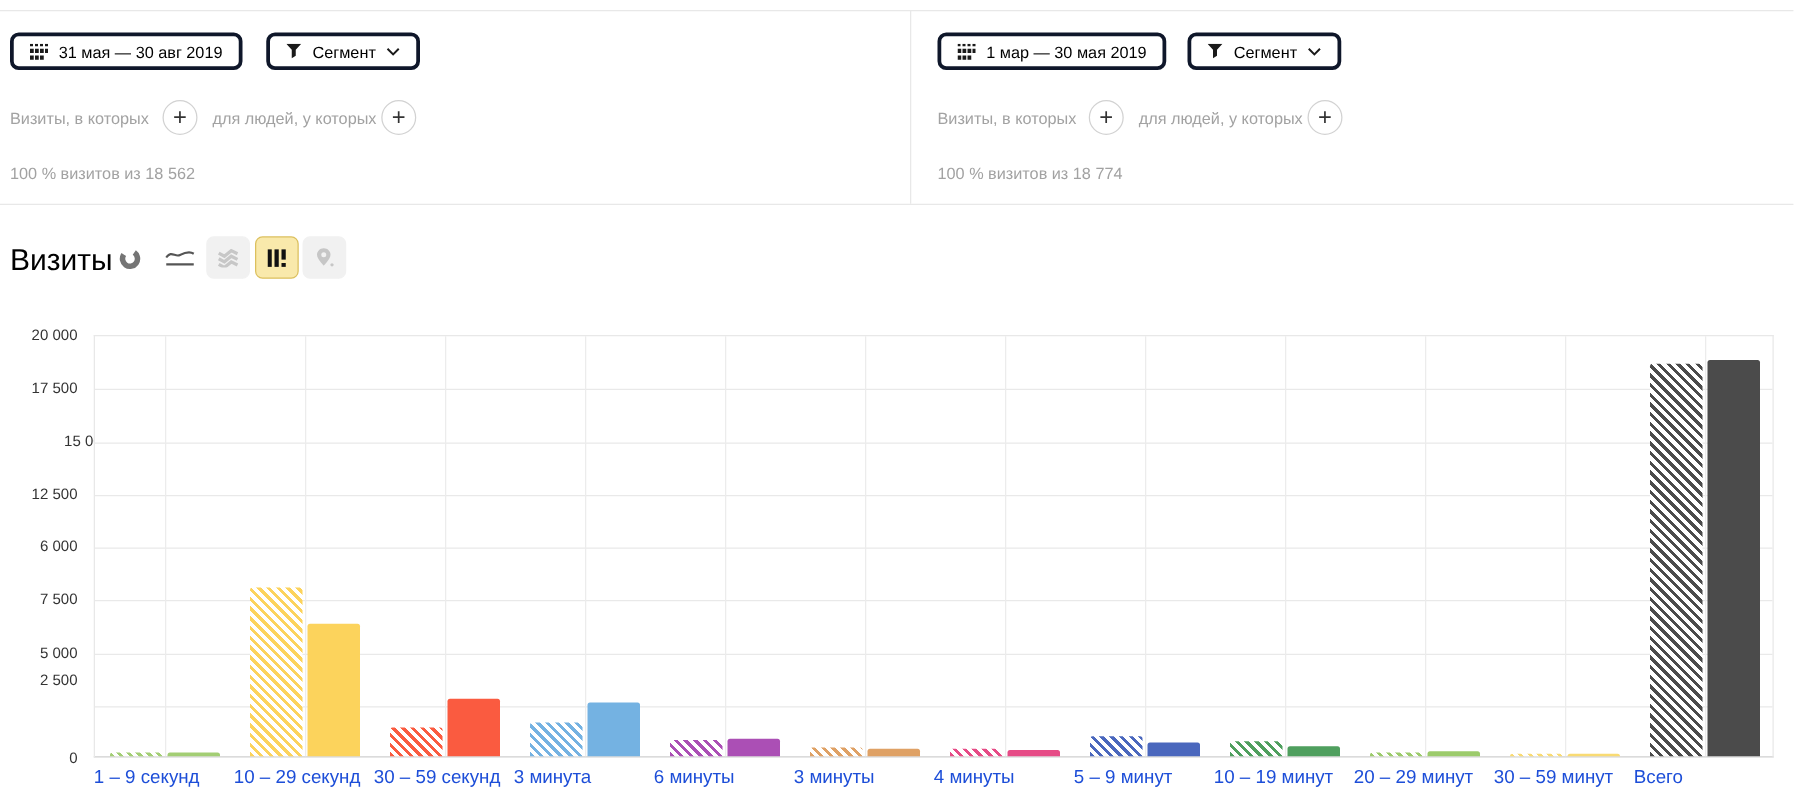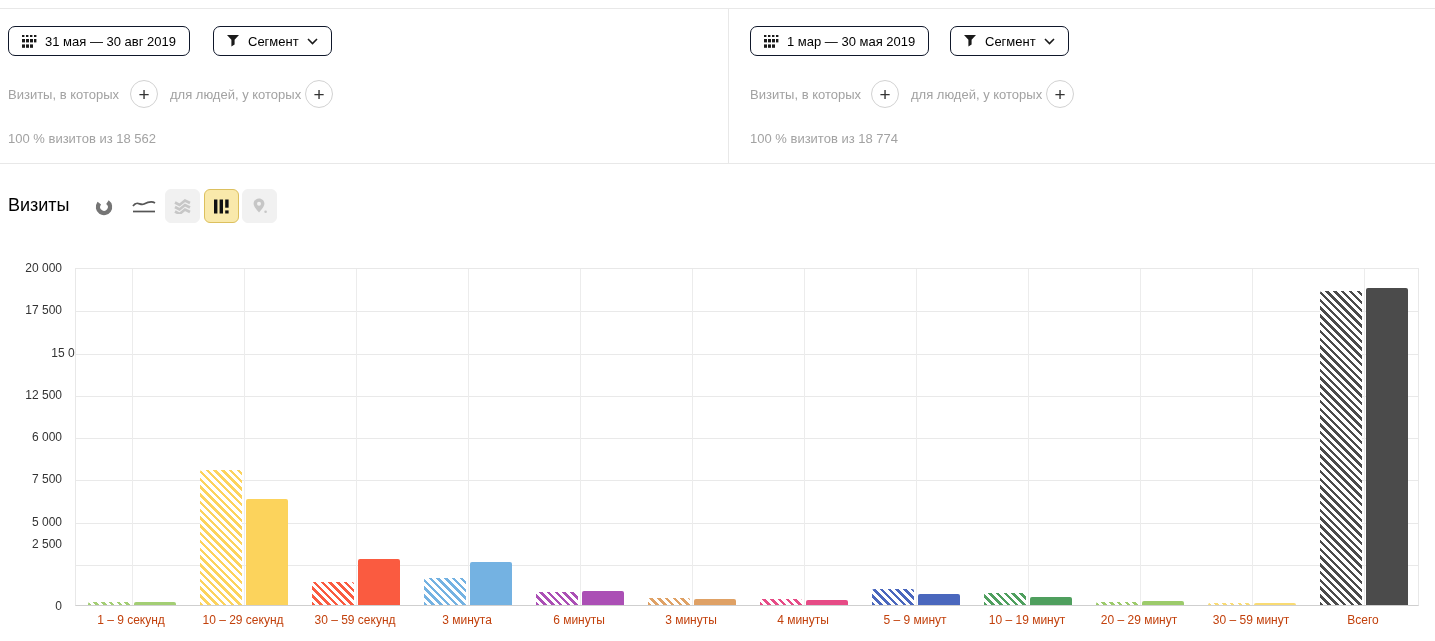--- a/index.html
+++ b/index.html
@@ -7,50 +7,50 @@
   .canvas {
     position:relative; width:1435px; height:641px; background:#fff;
     font-family:"Liberation Sans", sans-serif; color:#000; overflow:hidden;
   }
   .hline { position:absolute; height:1px; background:#e8e8e8; left:0; right:0; }
   .vline { position:absolute; width:1px; background:#e8e8e8; }
 
   
   .btn {
     position:absolute; top:26px; height:30px; display:inline-flex; align-items:center;
-    gap:8px; padding:0 13px; border:1px solid #0f172a; border-radius:7px;
+    gap:8px; padding:0 13px; border:3px solid #0f172a; border-radius:7px;
     background:#fff; font-size:13px; color:#000; cursor:pointer; white-space:nowrap;text-align:right;
   }
   .btn svg { flex:0 0 auto; }
   .muted { position:absolute; font-size:13px; color:#a2a2a2; white-space:nowrap; }
   .plus-btn {
     position:absolute; width:28px; height:28px; border:1px solid #d2d2d2; border-radius:50%;
     background:#fff; display:flex; align-items:center; justify-content:center;
     font-size:19px; font-weight:400; color:#333; cursor:pointer; line-height:1;
   }
 
   
-  .chart-title { position:absolute; left:8px; top:195px; font-size:18px; color:#000; }
+  .chart-title { position:absolute; left:8px; top:195px; font-size:24px; color:#000; }
   .icon-plain { position:absolute; cursor:pointer; display:flex; align-items:center; justify-content:center; }
   .icon-box {
     position:absolute; width:35px; height:34px; top:189px; border-radius:6px;
     background:#f1f1f1; border:1px solid #f1f1f1; display:flex; align-items:center; justify-content:center; cursor:pointer;
   }
   .icon-box.selected { background:#f9e9ab; border:1px solid #dcc05e; }
 
   
   .plot {
     position:absolute; left:75px; top:268px; width:1344px; height:338px;
     border-left:1px solid #e8e8e8; border-right:1px solid #e8e8e8;
     border-top:1px solid #e8e8e8; border-bottom:1px solid #cfcfcf; background:#fff;
   }
   .gridline-h { position:absolute; left:0; right:0; height:1px; background:#e9e9e9; }
   .gridline-v { position:absolute; top:0; bottom:0; width:1px; background:#ececec; }
   .ytick { position:absolute; width:62px; text-align:right; font-size:12px; color:#333; white-space:nowrap; }
-  .xtick { position:absolute; top:613px; text-align:center; font-size:12px; color:#c2410c; white-space:nowrap; }
+  .xtick { position:absolute; top:613px; font-size:15px; color:#1d4ed8; white-space:nowrap; }
   .bar { position:absolute; bottom:0; width:42px; border-radius:2px 2px 0 0; }
 </style>
 </head>
 <body>
 
 <div class="canvas">
 
   <div class="hline" style="top:8px"></div>
   <div class="hline" style="top:163px"></div>
   <div class="vline" style="left:728px; top:8px; height:155px"></div>

